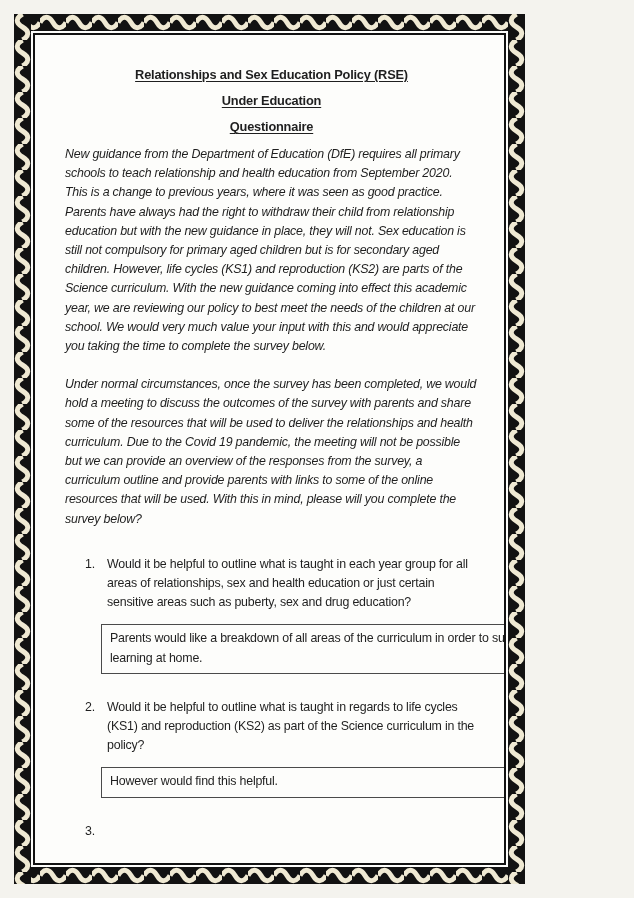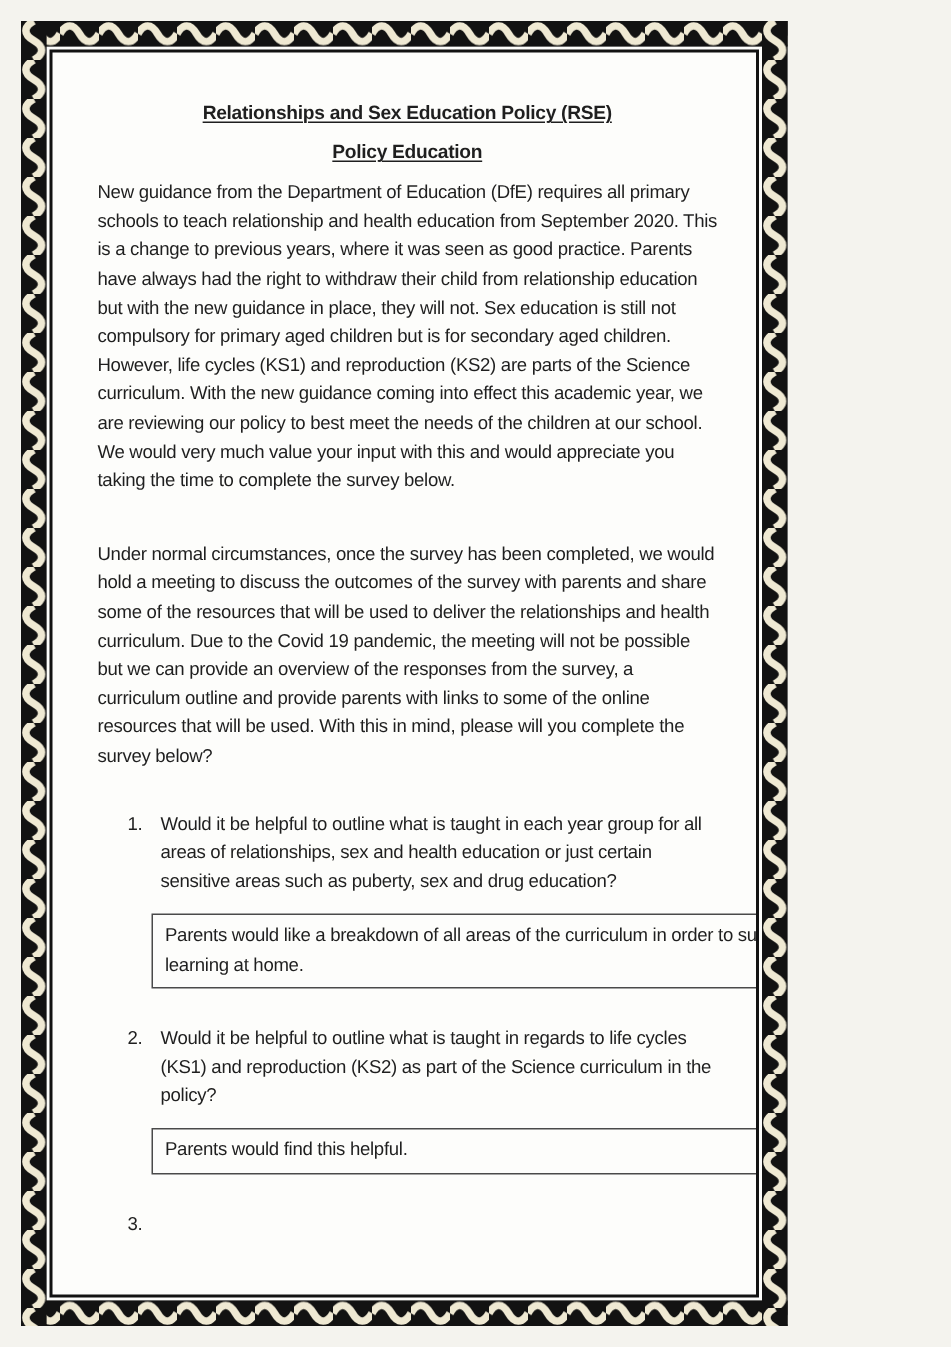--- a/index.html
+++ b/index.html
@@ -31,22 +31,22 @@
     padding:32px 26px 0 30px;
     overflow:hidden;
     font-size:12.4px;line-height:19.2px;letter-spacing:-0.2px;
   }
   .title-line{
     text-align:center;font-weight:bold;font-size:12.8px;line-height:16px;
     text-decoration:underline;text-decoration-thickness:1.4px;text-underline-offset:2px;
     margin:0 0 10px 0;
   }
   .para{margin:0 0 0 0;}
-  .para + .para{margin-top:30px;}
-  .para-first{margin-top:8px;}
+  .para + .para{margin-top:19px;font-style:italic;}
+  .para-first{margin-top:8px;font-style:italic;}
   .qlist{margin-top:26px;}
   .question{margin-top:24px;}
   .question:first-child{margin-top:0;}
   .qrow{display:flex;align-items:flex-start;padding-left:20px;}
   .qnum{flex:0 0 22px;}
   .qtext{flex:1 1 auto;max-width:452px;}
   .answer-box{
     margin:12px 15px 0 36px;width:452px;
     border:1.4px solid var(--box-border);
     background:var(--paper);
@@ -101,21 +101,22 @@
           <path d="M8.5 0 C1.5 4, 1.5 9, 8.5 13 C15.5 17, 15.5 22, 8.5 26" stroke="#efe9d3" stroke-width="5" fill="none"></path>
         </pattern>
       </defs>
       <rect width="100%" height="100%" fill="url(#wave-v2)"></rect>
     </svg>
   </div>
   <div class="inner-frame"></div>
 
   <div class="content">
     <div class="title-line">Relationships and Sex Education Policy (RSE)</div>
-    <div class="title-line">Policy Education</div>
+    <div class="title-line">Under Education</div>
+    <div class="title-line">Questionnaire</div>
 
     <p class="para para-first">New guidance from the Department of Education (DfE) requires all primary schools to teach relationship and health education from September 2020.  This is a change to previous years, where it was seen as good practice.  Parents have always had the right to withdraw their child from relationship education but with the new guidance in place, they will not.  Sex education is still not compulsory for primary aged children but is for secondary aged children.  However, life cycles (KS1) and reproduction (KS2) are parts of the Science curriculum. With the new guidance coming into effect this academic year, we are reviewing our policy to best meet the needs of the children at our school.  We would very much value your input with this and would appreciate you taking the time to complete the survey below.</p>
     <p class="para">Under normal circumstances, once the survey has been completed, we would hold a meeting to discuss the outcomes of the survey with parents and share some of the resources that will be used to deliver the relationships and health curriculum.  Due to the Covid 19 pandemic, the meeting will not be possible but we can provide an overview of the responses from the survey, a curriculum outline and provide parents with links to some of the online resources that will be used.  With this in mind, please will you complete the survey below?</p>
 
     <div class="qlist">
 
       <div class="question">
         <div class="qrow">
           <span class="qnum">1.</span>
           <span class="qtext">Would it be helpful to outline what is taught in each year group for all areas of relationships, sex and health education or just certain sensitive areas such as puberty, sex and drug education?</span>
@@ -124,21 +125,21 @@
           <span>Parents would like a breakdown of all areas of the curriculum in order to support learning at home.</span>
         </div>
       </div>
 
       <div class="question">
         <div class="qrow">
           <span class="qnum">2.</span>
           <span class="qtext">Would it be helpful to outline what is taught in regards to life cycles (KS1) and reproduction (KS2) as part of the Science curriculum in the policy?</span>
         </div>
         <div class="answer-box">
-          <span>Parents would find this helpful.</span>
+          <span>However would find this helpful.</span>
         </div>
       </div>
 
       <div class="question">
         <div class="qrow">
           <span class="qnum">3.</span>
         </div>
       </div>
 
     </div>

